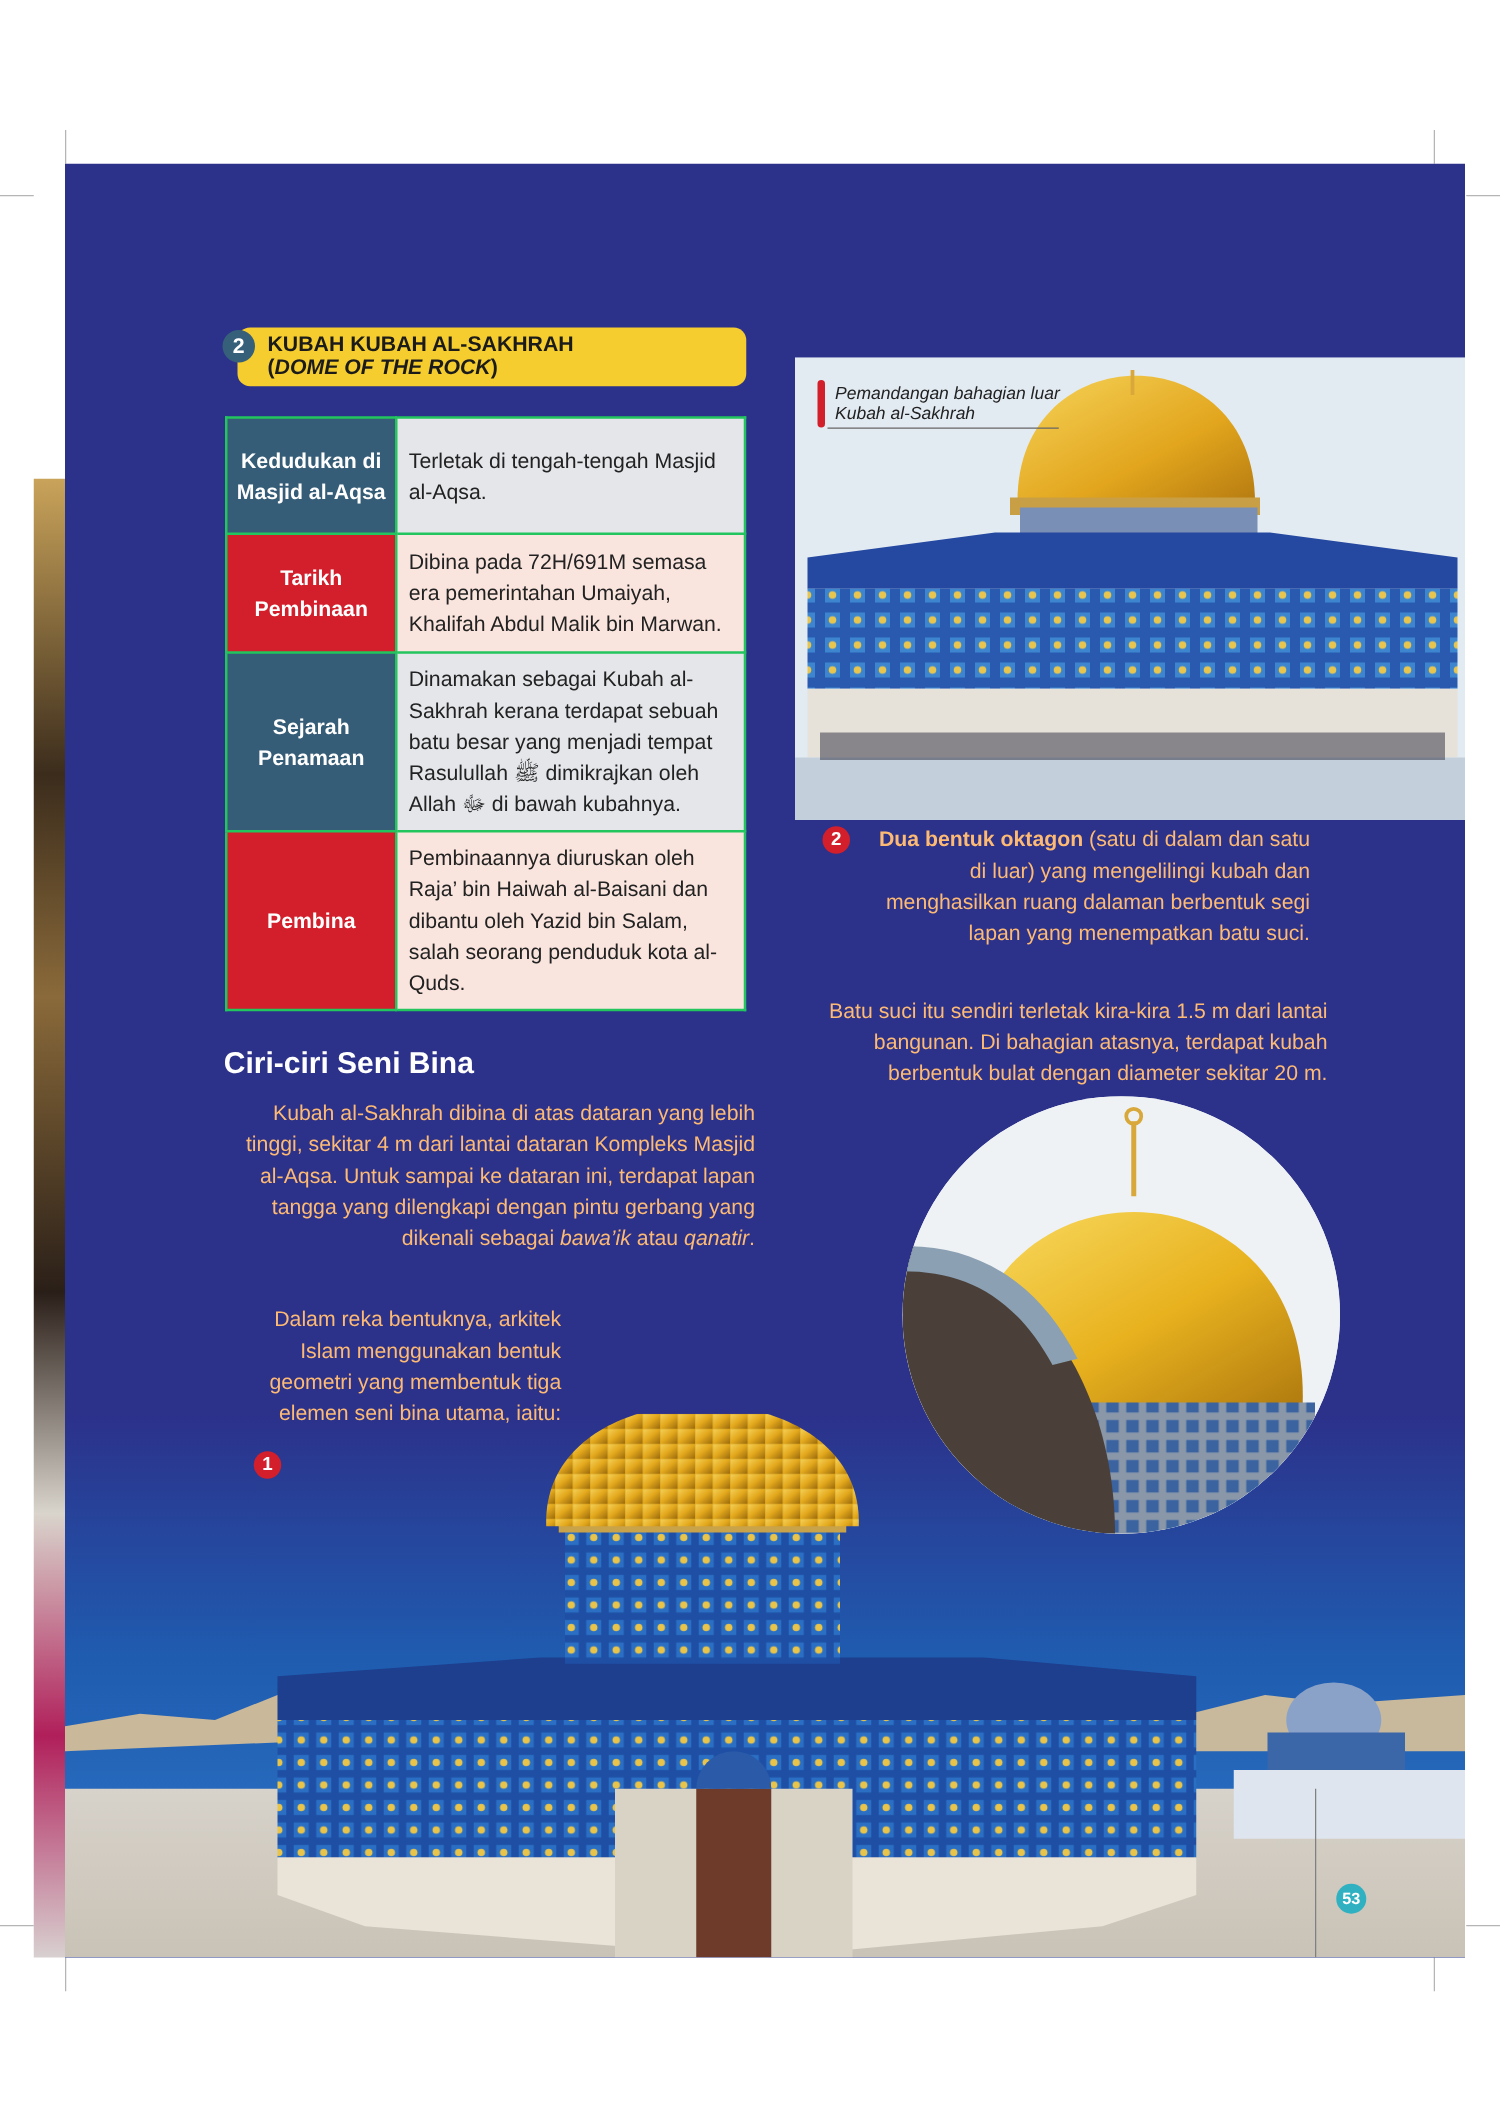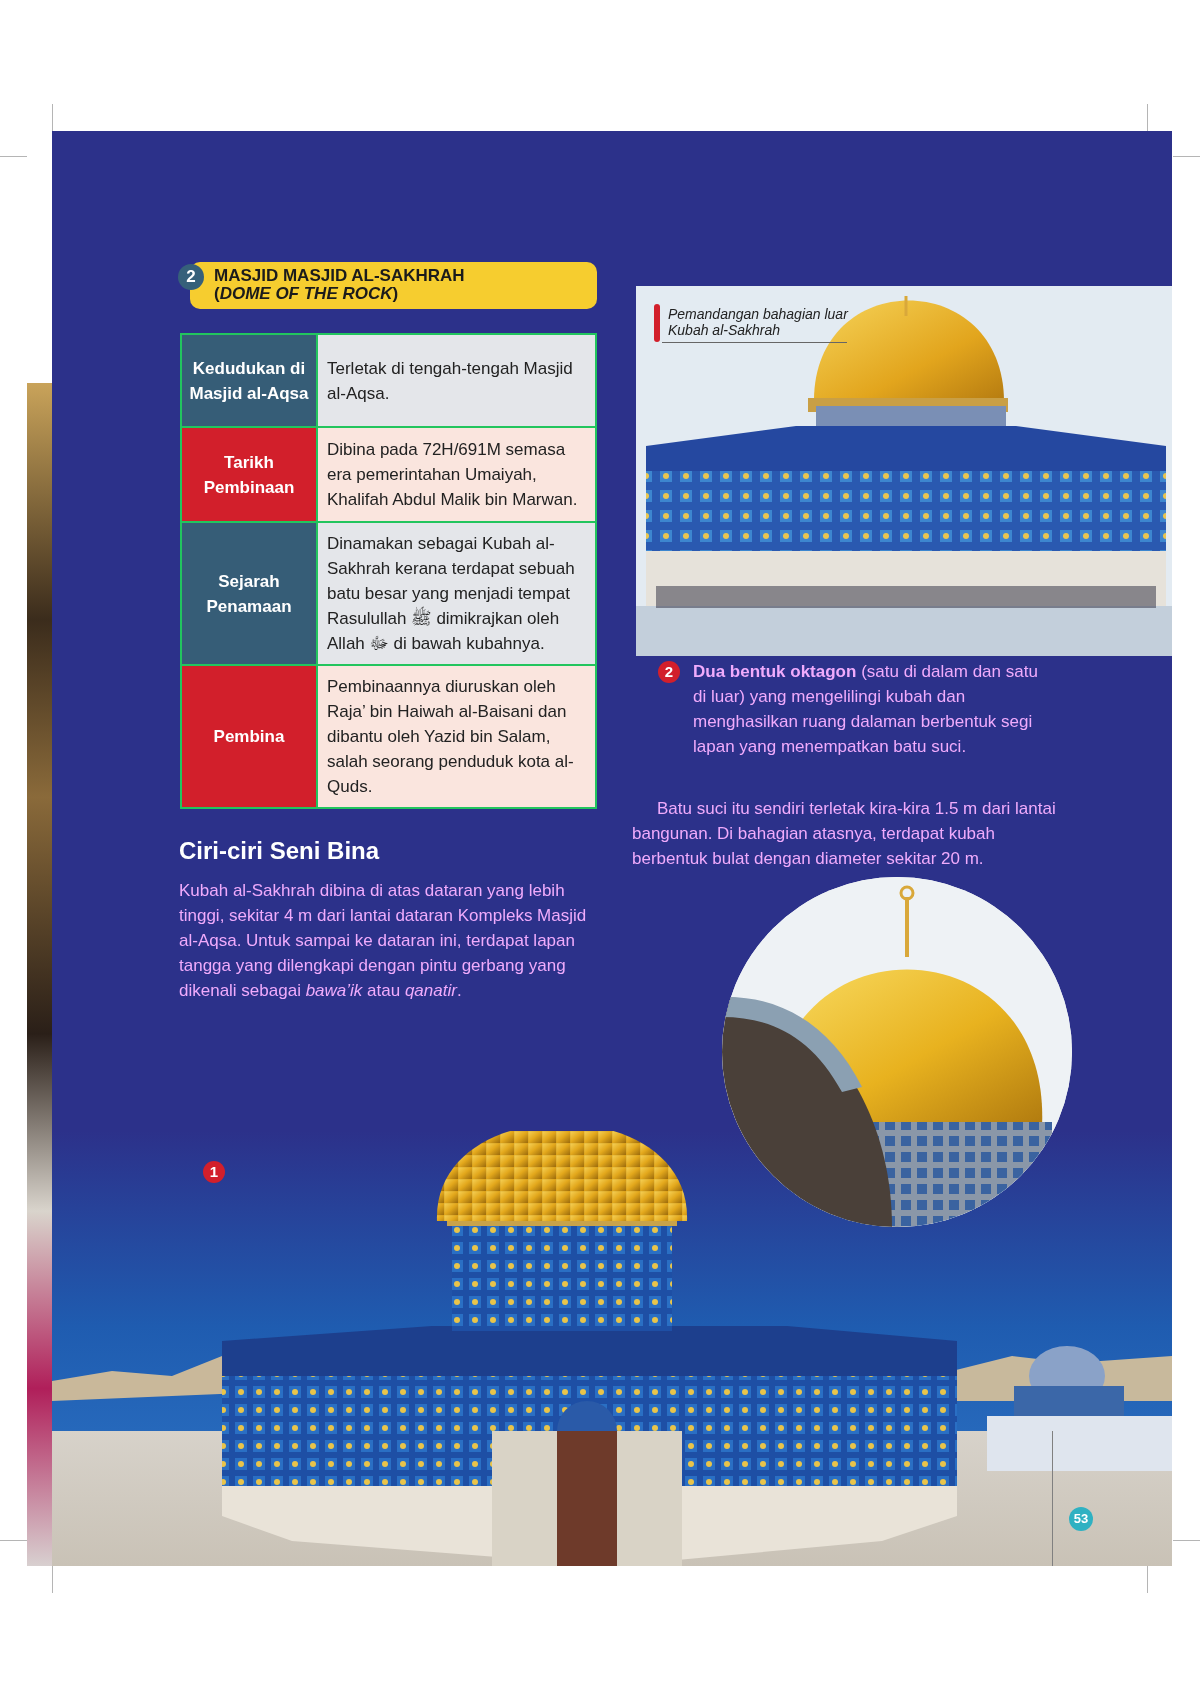--- a/index.html
+++ b/index.html
@@ -20,21 +20,21 @@
   .title-text i { }
   table.info { position:absolute; left:180px; top:333px; width:417px; border-collapse:collapse; }
   table.info td { border:2px solid #22c55e; padding:0; vertical-align:middle; }
   td.lbl { width:134px; color:#fff; font-weight:bold; font-size:17px; text-align:center; line-height:25px; }
   td.lbl.teal { background:#365d77; }
   td.lbl.red { background:#d21f2b; }
   td.val { font-size:17px; color:#222; line-height:25px; padding:8px 8px 8px 9px !important; }
   td.val.grey { background:#e4e6ea; }
   td.val.pink { background:#fae5de; }
   .h2 { position:absolute; left:178px; top:837px; color:#fff; font-weight:bold; font-size:24px; }
-  .para { position:absolute; color:#f0abfc; font-size:17px; line-height:25px; }
+  .para { position:absolute; color:#fdba74; font-size:17px; line-height:25px;text-align:right; }
   .para i { font-style:italic;margin-top:47px; }
   .num-badge { display:inline-block; width:22px; height:22px; border-radius:50%; background:#d21f2b; color:#fff;
      font-weight:bold; font-size:15px; text-align:center; line-height:22px; position:absolute; }
   .photo-top { position:absolute; left:632px; top:262px; width:540px; height:370px; overflow:hidden;
      background:linear-gradient(180deg,#dfe9f2 0%,#e8eef3 45%,#c8d4e0 75%,#b9c6d3 100%); }
   .caption { position:absolute; left:32px; top:20px; color:#222; font-size:14px; font-style:italic; line-height:16px; }
   .caption-bar { position:absolute; left:18px; top:18px; width:6px; height:38px; background:#d21f2b; border-radius:3px; }
   .caption-line { position:absolute; left:26px; top:56px; width:185px; height:1px; background:#666; }
   .circle-photo { position:absolute; left:722px; top:877px; width:350px; height:350px; border-radius:50%;
      overflow:hidden; background:linear-gradient(180deg,#eef2f5 0%,#e7ecf0 100%); }
@@ -114,21 +114,21 @@
       <line x1="510" y1="-120" x2="510" y2="-40" stroke="#e2b842" stroke-width="3"></line>
     </svg>
   </div>
 
   <div class="header-line"></div>
   <div class="header-pill">BAHAGIAN 2: KOMPLEKS MASJID AL-AQSA DAN KEUNGGULANNYA</div>
 
   <div class="title-band" style="left:138px;top:131px;"></div>
   <div class="title-num" style="left:126px;top:133px;">2</div>
   <div class="title-text" style="left:162px;top:136px;">
-    <div>MASJID MASJID AL-SAKHRAH</div>
+    <div>KUBAH KUBAH AL-SAKHRAH</div>
     <div><span>(</span><i>DOME OF THE ROCK</i><span>)</span></div>
   </div>
 
   <table class="info" style="left:128px;top:202px;">
     <tbody>
         <tr style="height:93px;">
       <td class="lbl teal">Kedudukan di Masjid al-Aqsa</td>
       <td class="val grey">Terletak di tengah-tengah Masjid al-Aqsa.</td>
     </tr>
     <tr style="height:95px;">
@@ -145,20 +145,21 @@
     </tr>
   </tbody>
     </table>
 
   <div class="h2" style="left:127px;top:706px;">Ciri-ciri Seni Bina</div>
 
   <div class="para" style="left:127px;top:747px;width:425px;">
     <span>Kubah al-Sakhrah dibina di atas dataran yang lebih tinggi, sekitar 4 m dari lantai dataran Kompleks Masjid al-Aqsa. Untuk sampai ke dataran ini, terdapat lapan tangga yang dilengkapi dengan pintu gerbang yang dikenali sebagai </span><i>bawa’ik</i><span> atau </span><i>qanatir</i><span>.</span>
   </div>
 
+  <div class="para" style="left:127px;top:912px;width:270px;text-indent:25px;">Dalam reka bentuknya, arkitek Islam menggunakan bentuk geometri yang membentuk tiga elemen seni bina utama, iaitu:</div>
 
   <span class="num-badge" style="left:151px;top:1030px;">1</span>
 
   <div class="photo-top" style="left:584px;top:131px;margin-top:24px;">
     <svg width="540" height="370" viewBox="0 0 540 370" xmlns="http://www.w3.org/2000/svg">
       <defs>
         <linearGradient id="g2" x1="0" y1="0" x2="1" y2="1">
           <stop offset="0" stop-color="#f6d45a"></stop>
           <stop offset="0.6" stop-color="#e2a51d"></stop>
           <stop offset="1" stop-color="#b47a10"></stop>

